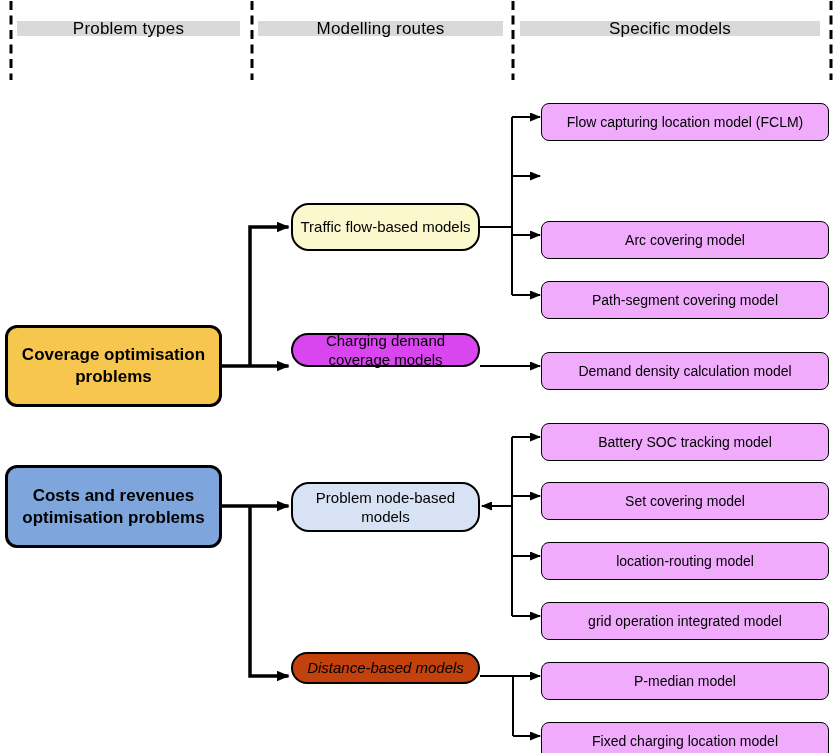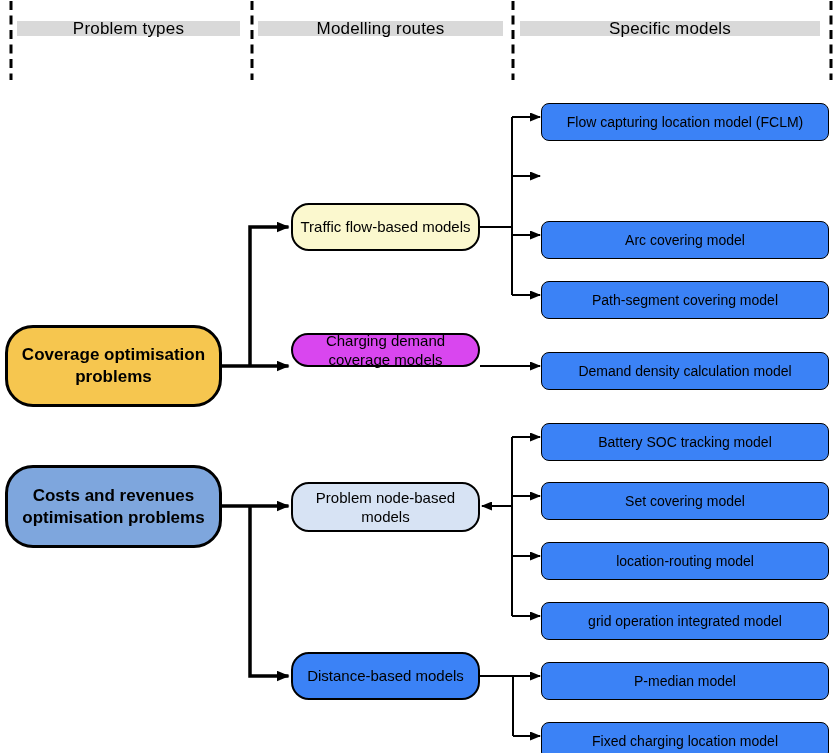--- a/index.html
+++ b/index.html
@@ -8,34 +8,34 @@
     font-family:"Liberation Sans",sans-serif;color:#000;overflow:hidden;
   }
   .lines{position:absolute;left:0;top:0;width:834px;height:753px;pointer-events:none;}
   .hdr{
     position:absolute;top:21px;height:15px;background:#D9D9D9;
     display:flex;align-items:center;justify-content:center;
     font-size:17px;letter-spacing:.2px;
   }
   .pbox{
     position:absolute;left:5px;width:217px;box-sizing:border-box;
-    border:3px solid #000;border-radius:28px;
+    border:3px solid #000;border-radius:12px;
     display:flex;align-items:center;justify-content:center;text-align:center;
     font-weight:bold;font-size:17px;line-height:1.28;white-space:pre-line;
     padding:2px 10px;
   }
   .rbox{
     position:absolute;left:291px;width:189px;box-sizing:border-box;
     border:2px solid #000;border-radius:18px;
     display:flex;align-items:center;justify-content:center;text-align:center;
     font-size:15px;line-height:1.3;white-space:pre-line;padding:2px 6px;
   }
   .mbox{
     position:absolute;left:541px;width:288px;height:28px;box-sizing:border-box;
-    background:#3b82f6;border:1.5px solid #000;border-radius:8px;
+    background:#f0abfc;border:1.5px solid #000;border-radius:8px;
     display:flex;align-items:center;justify-content:center;text-align:center;
     font-size:14px;padding:18px 8px;
   }
 </style>
 </head>
 <body>
 
 <div class="stage">
 
   <svg class="lines" width="834" height="753" viewBox="0 0 834 753">
@@ -94,21 +94,21 @@
   <div class="pbox" style="top: 325px; height: 82px; background: rgb(246, 198, 79);">Coverage optimisation
 problems</div>
   <div class="pbox" style="top: 465px; height: 83px; background: rgb(126, 166, 221);">Costs and revenues
 optimisation problems</div>
 
   <div class="rbox" style="top: 203px; height: 48px; background: rgb(251, 248, 206);">Traffic flow-based models</div>
   <div class="rbox" style="top: 333px; height: 34px; background: #d946ef;">Charging demand
 coverage models</div>
   <div class="rbox" style="top: 482px; height: 50px; background: rgb(215, 227, 244);">Problem node-based
 models</div>
-  <div class="rbox" style="top: 652px; height: 48px; background: #3b82f6;">Distance-based models</div>
+  <div class="rbox" style="top: 652px; height: 32px; background: #c2410c; font-style: italic;">Distance-based models</div>
 
   <div class="mbox" style="top:103px;">Flow capturing location model (FCLM)</div>
   <div class="mbox" style="top:221px;">Arc covering model</div>
   <div class="mbox" style="top:281px;">Path-segment covering model</div>
   <div class="mbox" style="top:352px;">Demand density calculation model</div>
   <div class="mbox" style="top:423px;">Battery SOC tracking model</div>
   <div class="mbox" style="top:482px;">Set covering model</div>
   <div class="mbox" style="top:542px;">location-routing model</div>
   <div class="mbox" style="top:602px;">grid operation integrated model</div>
   <div class="mbox" style="top:662px;">P-median model</div>

